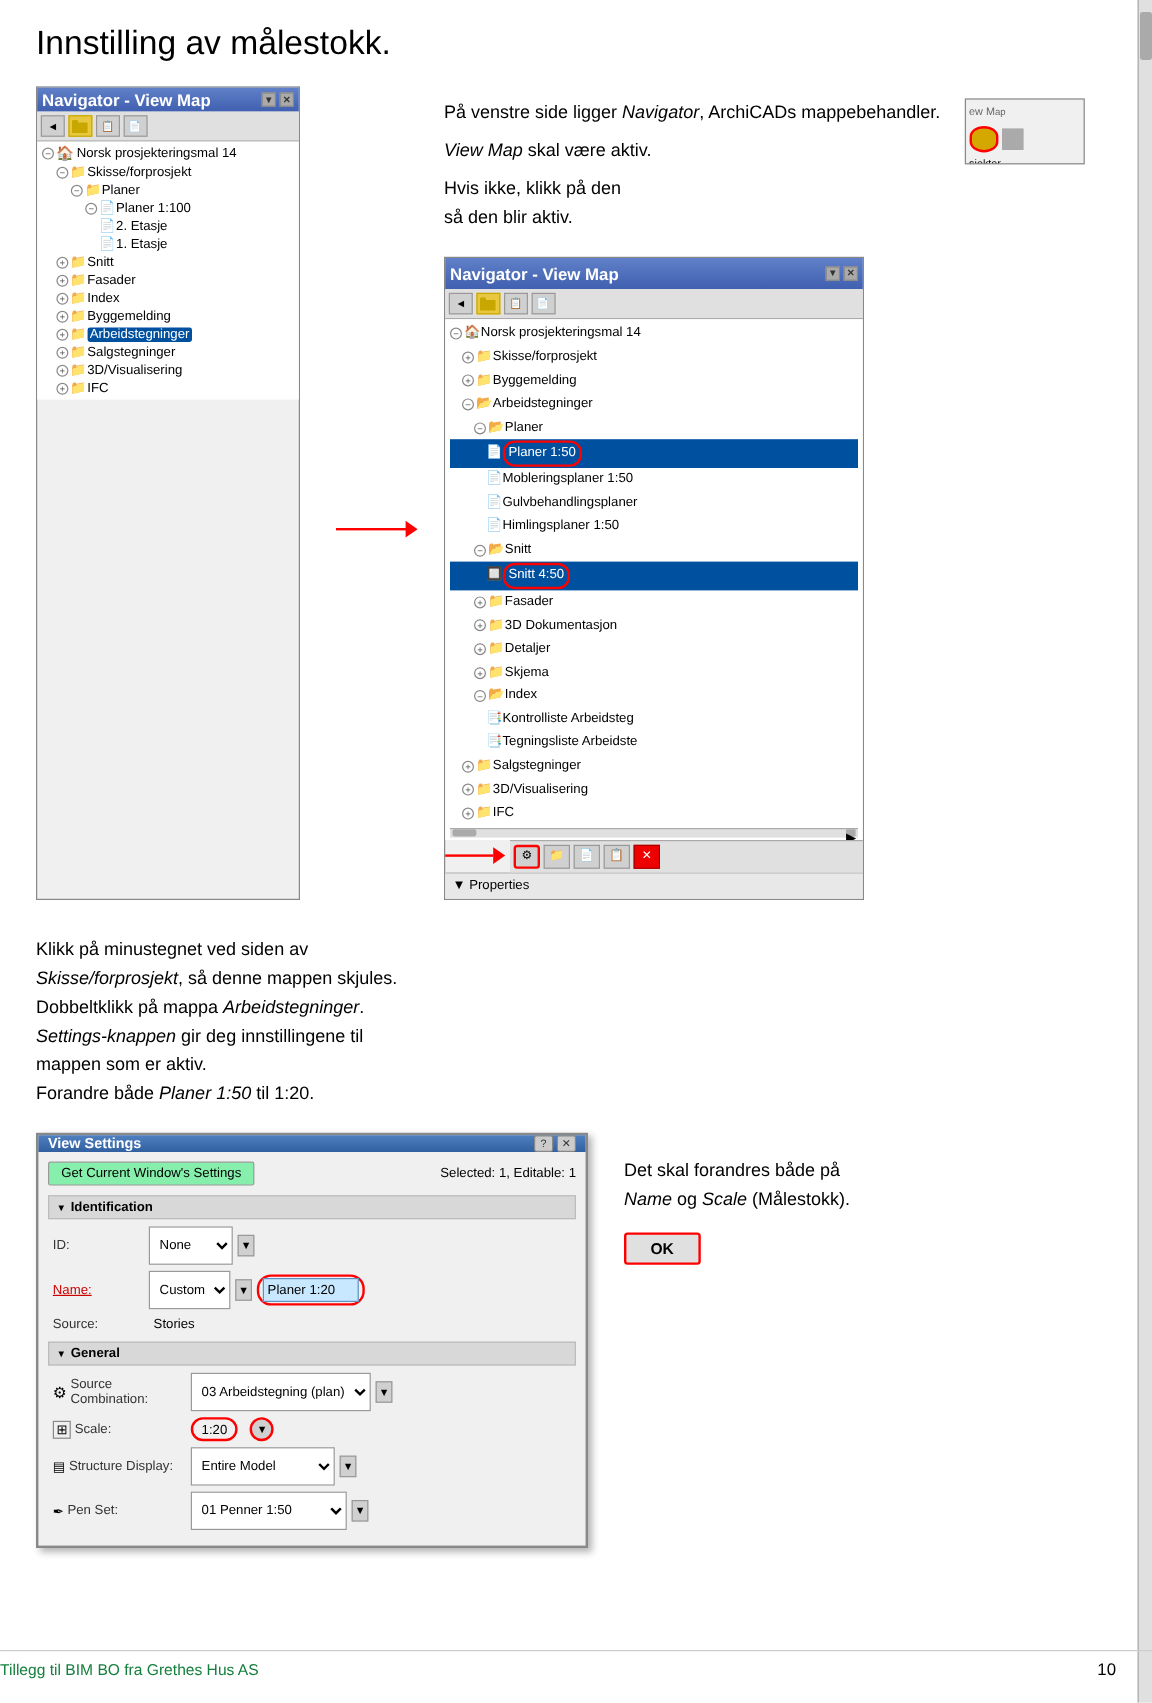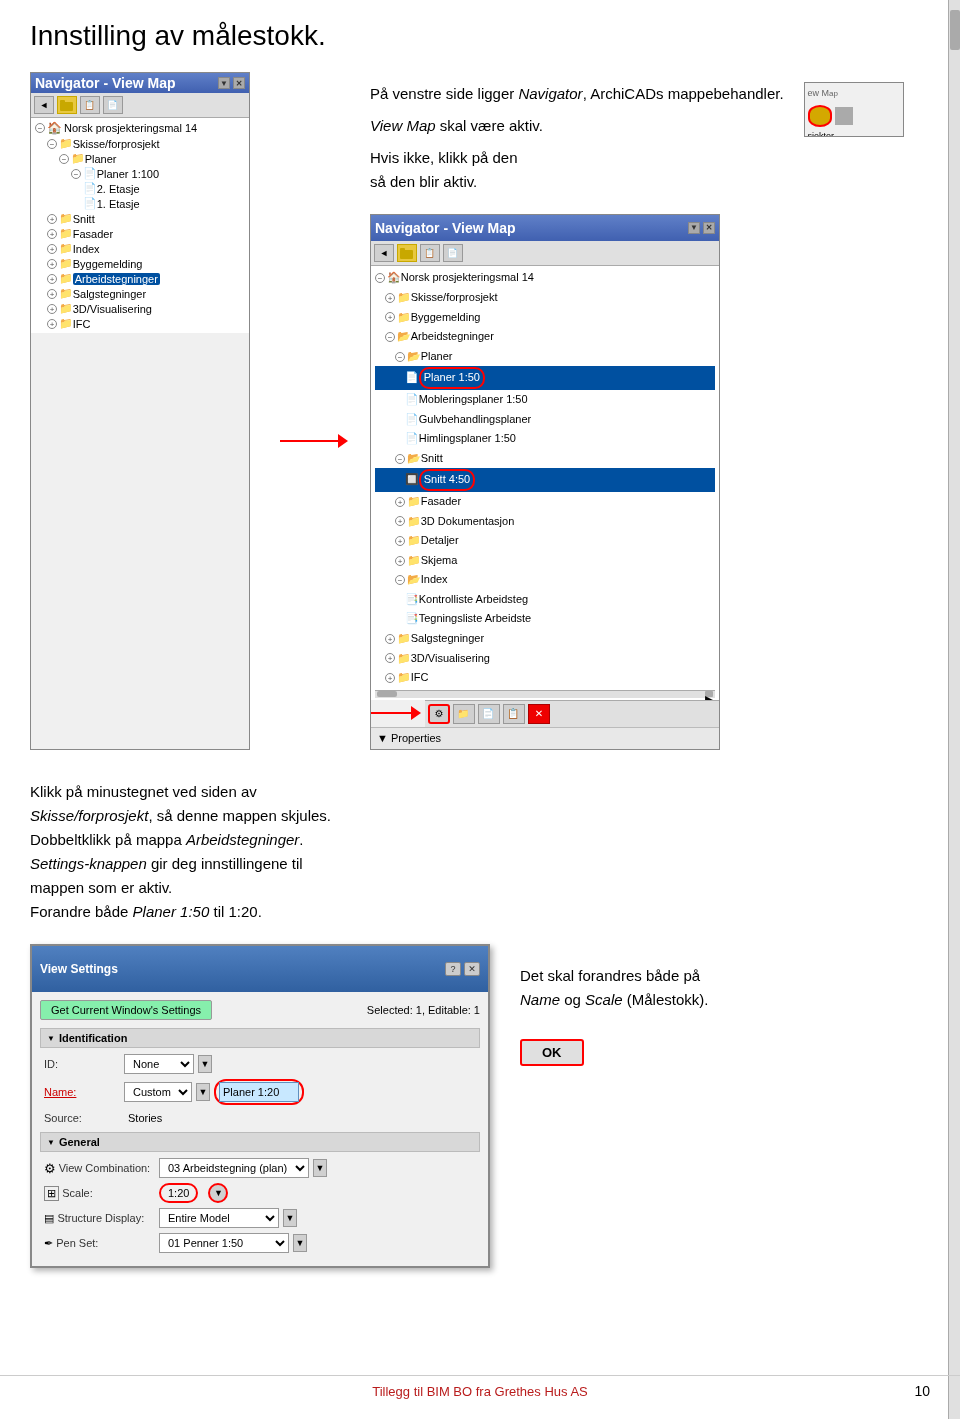--- a/index.html
+++ b/index.html
@@ -151,21 +151,21 @@
     .view-settings-dialog {
       width: 460px;
       border: 2px solid #888;
       background: #f0f0f0;
       font-size: 12px;
       box-shadow: 3px 3px 6px rgba(0,0,0,0.3);
     }
     .dialog-titlebar {
       background: linear-gradient(to bottom, #5080c0, #3060a0);
       color: #fff;
-      padding: 16px 8px;
+      padding: 0 8px;
       display: flex;
       align-items: center;
       justify-content: space-between;
       font-size: 12px;
     }
     .dialog-titlebar-title { font-weight: bold; }
     .dialog-titlebar-btns { display: flex; gap: 3px; }
     .dialog-titlebar-btn {
       width: 16px; height: 14px;
       background: #ccc;
@@ -220,21 +220,21 @@
       display: flex;
       align-items: center;
       gap: 4px;
       flex: 1;
     }
     .form-select {
       border: 1px solid #999;
       background: #fff;
       padding: 2px 4px;
       font-size: 11px;
-      height: 20px;
+      height: 32px;
       min-width: 70px;
     }
     .form-select-arrow {
       width: 14px; height: 18px;
       background: #d0d0d0;
       border: 1px solid #999;
       display: flex; align-items: center; justify-content: center;
       font-size: 9px;
       cursor: pointer;
     }
@@ -255,40 +255,39 @@
     .bottom-right-text {
       flex: 1;
       padding-top: 20px;
       font-size: 15px;
       line-height: 1.6;
     }
     .bottom-right-text p { margin-bottom: 12px; }
 
     
     .ok-btn-area {
-      margin-top: 27px;
+      margin-top: 15px;
     }
     .ok-btn {
       background: #e0e0e0;
       border: 2px solid red;
       border-radius: 3px;
       padding: 4px 20px;
       font-size: 13px;
       cursor: pointer;
       font-weight: bold;
     }
 
     
     .page-footer {
       position: absolute;
       bottom: 20px;
       left: 0; right: 0;
-      text-align: center;
       font-size: 13px;
-      color: #b91c1c;
+      color: #15803d;
       border-top: 1px solid #ccc;
       padding-top: 8px;
     }
     .page-number {
       position: absolute;
       bottom: 20px;
       right: 30px;
       font-size: 14px;
     }
     .nav-scrollbar {
@@ -675,21 +674,21 @@
       </div>
 
       <div class="section-header" style="margin-top:6px;">
         <span class="section-triangle">▼</span>
         <span>General</span>
       </div>
 
       <div class="form-row">
         <div style="display:flex; align-items:center; width:115px; gap:3px;">
           <span style="font-size:13px;">⚙</span>
-          <span class="form-label" style="width:auto;">View Combination:</span>
+          <span class="form-label" style="width:auto;">Source Combination:</span>
         </div>
         <div class="form-control">
           <select class="form-select" style="min-width:150px; font-size:11px;">
             <option>03 Arbeidstegning (plan)</option>
           </select>
           <div class="form-select-arrow">▼</div>
         </div>
       </div>
 
       <div class="form-row">

